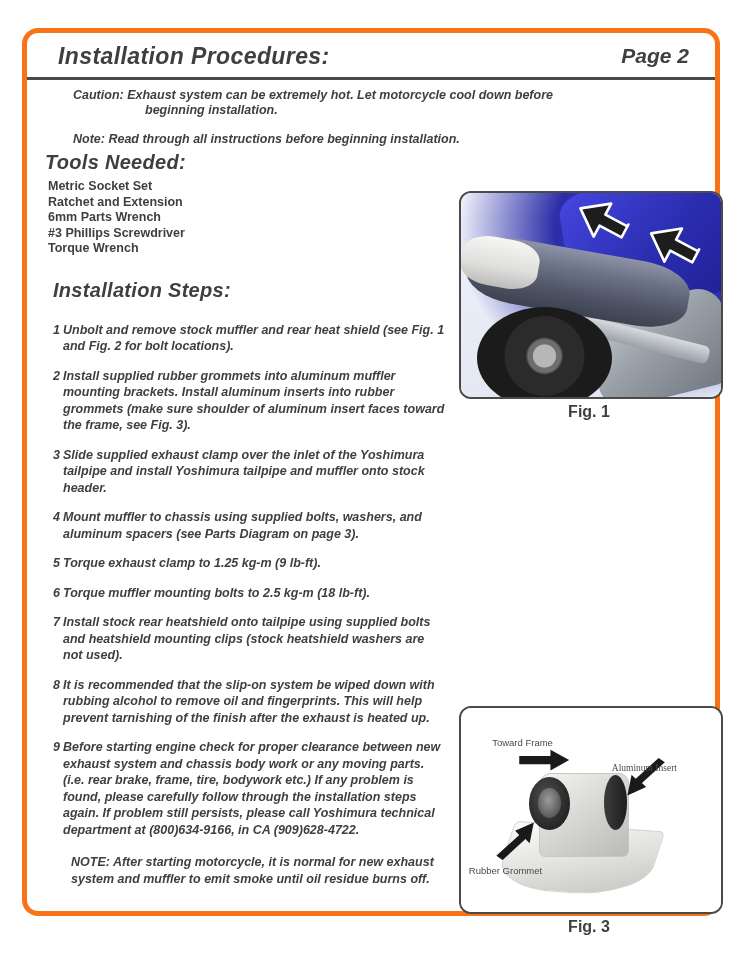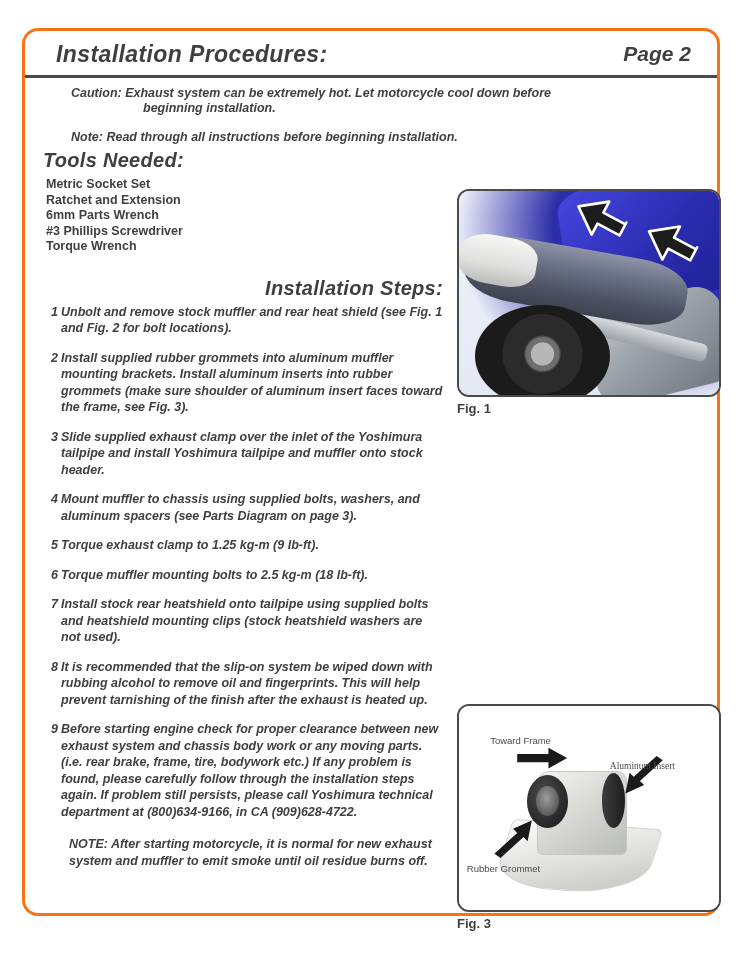--- a/index.html
+++ b/index.html
@@ -16,21 +16,21 @@
     overflow: hidden;
   }
 
   
   .page-frame {
     position: absolute;
     left: 22px;
     top: 28px;
     width: 698px;
     height: 888px;
-    border: 3px solid #f97316;
+    border: 5px solid #f97316;
     border-radius: 16px;
     box-sizing: border-box;
     background: #fff;
   }
 
   .header-bar {
     position: absolute;
     left: 0;
     top: 0;
     right: 0;
@@ -105,27 +105,26 @@
     padding: 0;
   }
   .tools-list li {
     font-size: 12.5px;
     font-weight: bold;
     line-height: 15.5px;
     color: #3f3f3f;
   }
 
   .steps-title {
-    margin: 22px 0 4px 8px;
+    margin: 22px 0 20px 8px;
     font-size: 20px;
     font-weight: bold;
     font-style: italic;
     letter-spacing: 0.3px;
     color: #3f3f3f;
-    text-align: right;
   }
   .steps-list { margin: 0; padding: 0; list-style: none; }
   .step-row {
     display: flex;
     margin-bottom: 13px;
   }
   .step-num {
     width: 18px;
     flex: 0 0 18px;
     font-size: 12.5px;
@@ -171,23 +170,23 @@
   }
   .fig-photo {
     width: 100%;
     height: 100%;
     border-radius: 6px;
     position: relative;
     overflow: hidden;
   }
   .fig-caption {
     margin-top: 4px;
-    text-align: left;
+    text-align: center;
     padding-right: 4px;
-    font-size: 13px;
+    font-size: 16px;
     font-weight: bold;
     color: #3f3f3f;
   }
   #figure-1 { left: 432px; top: 158px; }
   #figure-2 { left: 432px; top: 413px; }
   #figure-3 { left: 432px; top: 673px; }
 
   .fig3-frame { background: #fff; }
 
   

